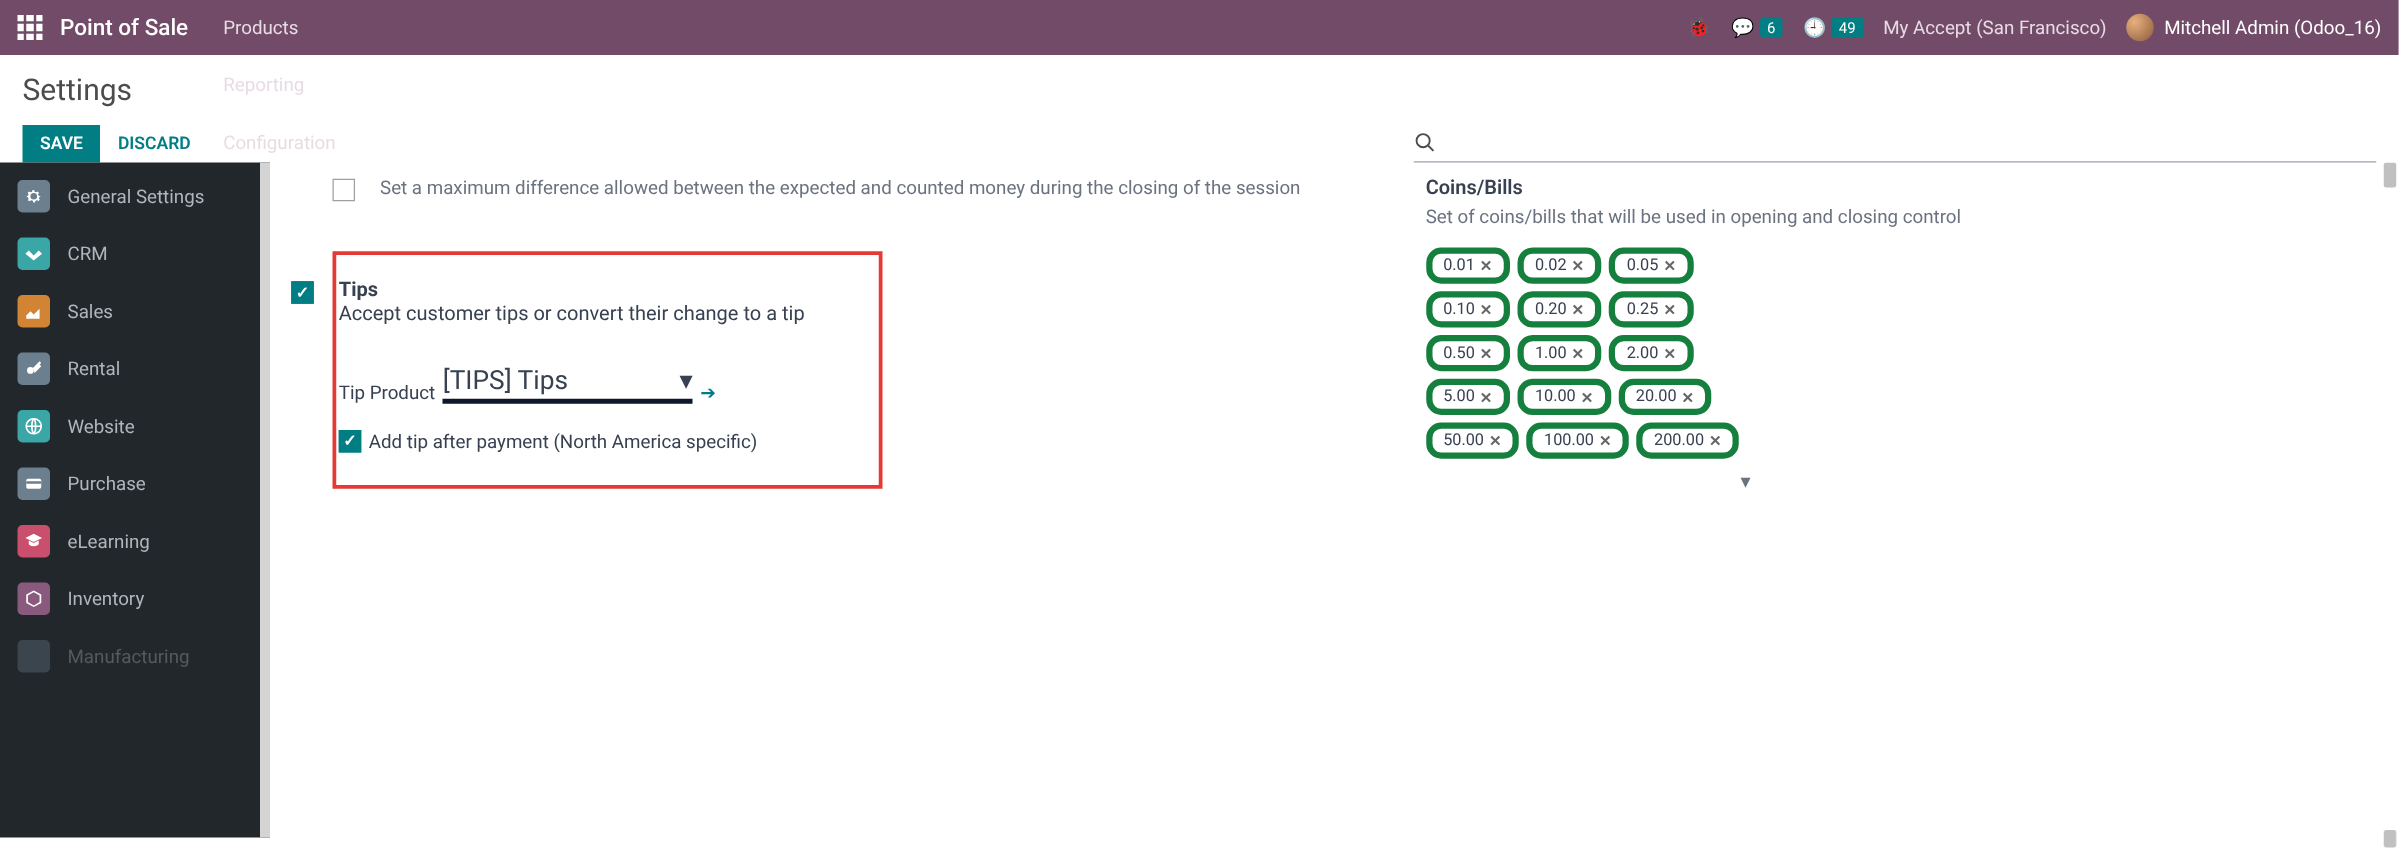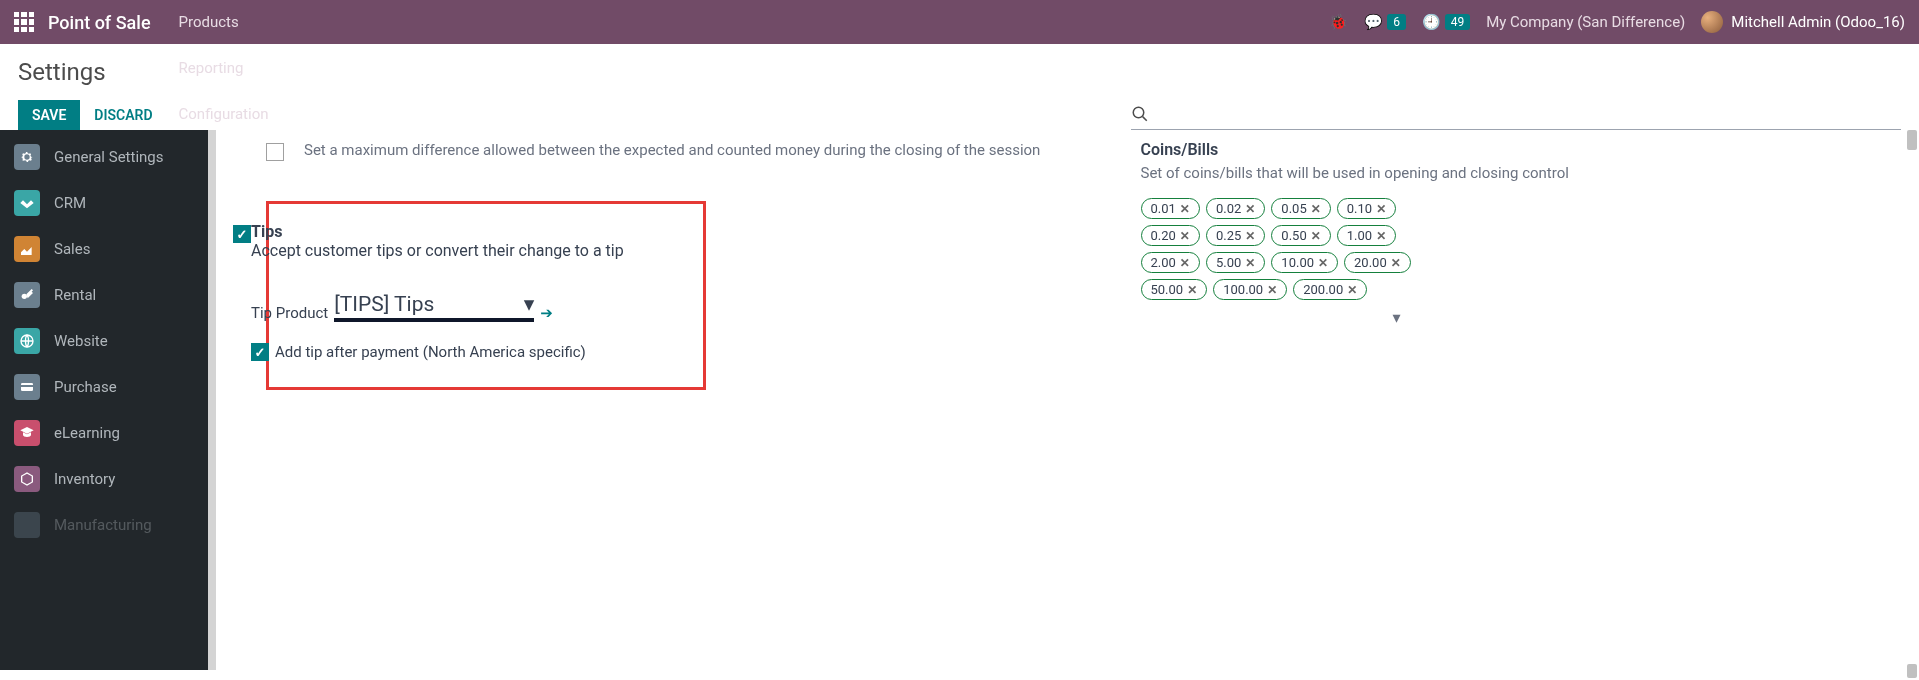--- a/index.html
+++ b/index.html
@@ -40,21 +40,21 @@
 .row { display:flex; gap:30px; }
 .col { flex:1; min-width:0; }
 .block { display:flex; gap:20px; padding:4px 0 20px; }
 .chk { width:18px; height:18px; border:1px solid #a0a0a0; background:#fff; cursor:pointer; flex-shrink:0; margin-top:3px; display:flex; align-items:center; justify-content:center; }
 .chk.checked { background:#017E84; border-color:#017E84; }
 .chk.checked::after { content:"✓"; color:#fff; font-size:13px; font-weight:bold; }
 .block h4 { font-size:16px; color:#374151; font-weight:600; margin-bottom:4px; }
 .block .desc { font-size:15px; color:#6b7280; line-height:1.4; }
 
 .tags { display:flex; flex-wrap:wrap; gap:6px; margin-top:14px; max-width:280px; }
-.tag { border:1px solid #15803d; border-radius:12px; padding:2px 9px; font-size:13px; color:#374151; display:flex; align-items:center; gap:4px; }
+.tag { border:5px solid #15803d; border-radius:12px; padding:2px 9px; font-size:13px; color:#374151; display:flex; align-items:center; gap:4px; }
 .tag .x { cursor:pointer; font-weight:bold; color:#666; font-size:12px; }
 .dd-caret { margin-top:8px; color:#6b7280; cursor:pointer; width:260px; text-align:right; }
 
 .hl { border:3px solid #e53935; padding:18px 12px 26px; margin-top:20px; width:440px; }
 .tip-row { display:flex; align-items:flex-end; gap:6px; margin-top:18px; font-size:15px; color:#374151; }
 .tip-select { border:none; border-bottom:4px solid #0f172a; padding:2px 0; min-width:200px; display:flex; justify-content:space-between; align-items:center; color:#374151; font-size:21px; cursor:pointer;margin-top:12px; }
 .arrow-link { color:#017E84; cursor:pointer; }
 
 .scrollbar-stub { position:absolute; right:2px; top:0; width:10px; height:20px; background:#c0c0c0; border-radius:2px; }
 .scrollbar-stub2 { position:fixed; right:2px; bottom:2px; width:10px; height:14px; background:#c0c0c0; border-radius:2px; }
@@ -86,21 +86,21 @@
   <div class="right">
     <span class="bug">🐞</span>
     <div class="notif">
       <span>💬</span>
       <span class="badge">6</span>
     </div>
     <div class="notif">
       <span>🕘</span>
       <span class="badge">49</span>
     </div>
-    <span class="company">My Company (San Difference)</span>
+    <span class="company">My Accept (San Francisco)</span>
     <div class="user">
       <span class="avatar"></span>
       <span>Mitchell Admin (Odoo_16)</span>
     </div>
   </div>
 </div>
 
 <div class="header">
   <div>
     <div class="title">Settings</div>
@@ -200,21 +200,21 @@
     <div class="row">
       <div class="col">
         <div class="block">
           <div class="chk"></div>
           <div>
             <div class="desc">Set a maximum difference allowed between the expected and counted money during the closing of the session</div>
           </div>
         </div>
 
         <div class="hl">
-          <div style="display:flex; ">
+          <div style="display:flex; gap:20px;">
             <div class="chk checked" style="margin-left:-48px"></div>
             <div style="flex:1">
               <h4>Tips</h4>
               <div class="desc">Accept customer tips or convert their change to a tip</div>
 
               <div class="tip-row">
                 <span>Tip Product</span>
                 <span class="tip-select">
                   <span>[TIPS] Tips</span>
                   <span>▾</span>

